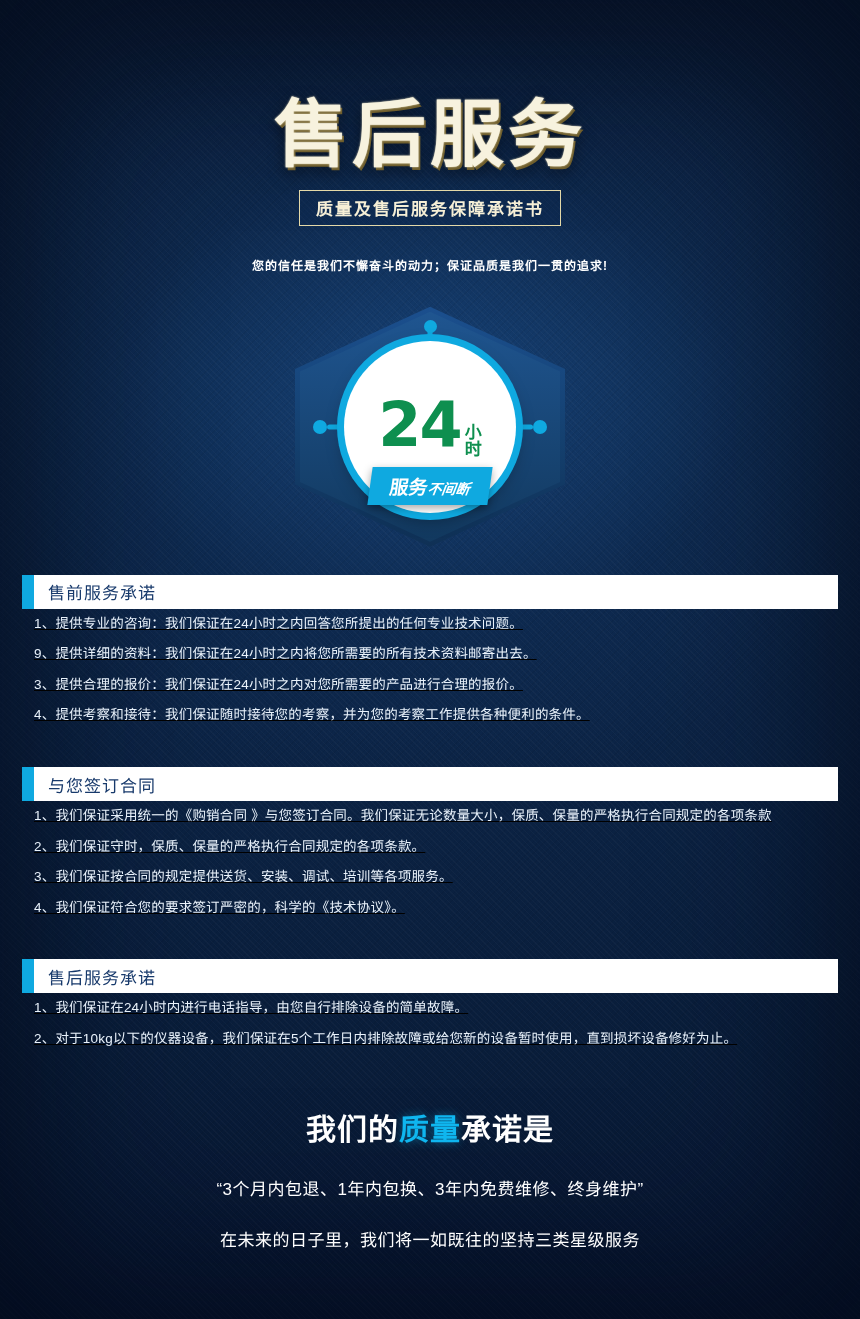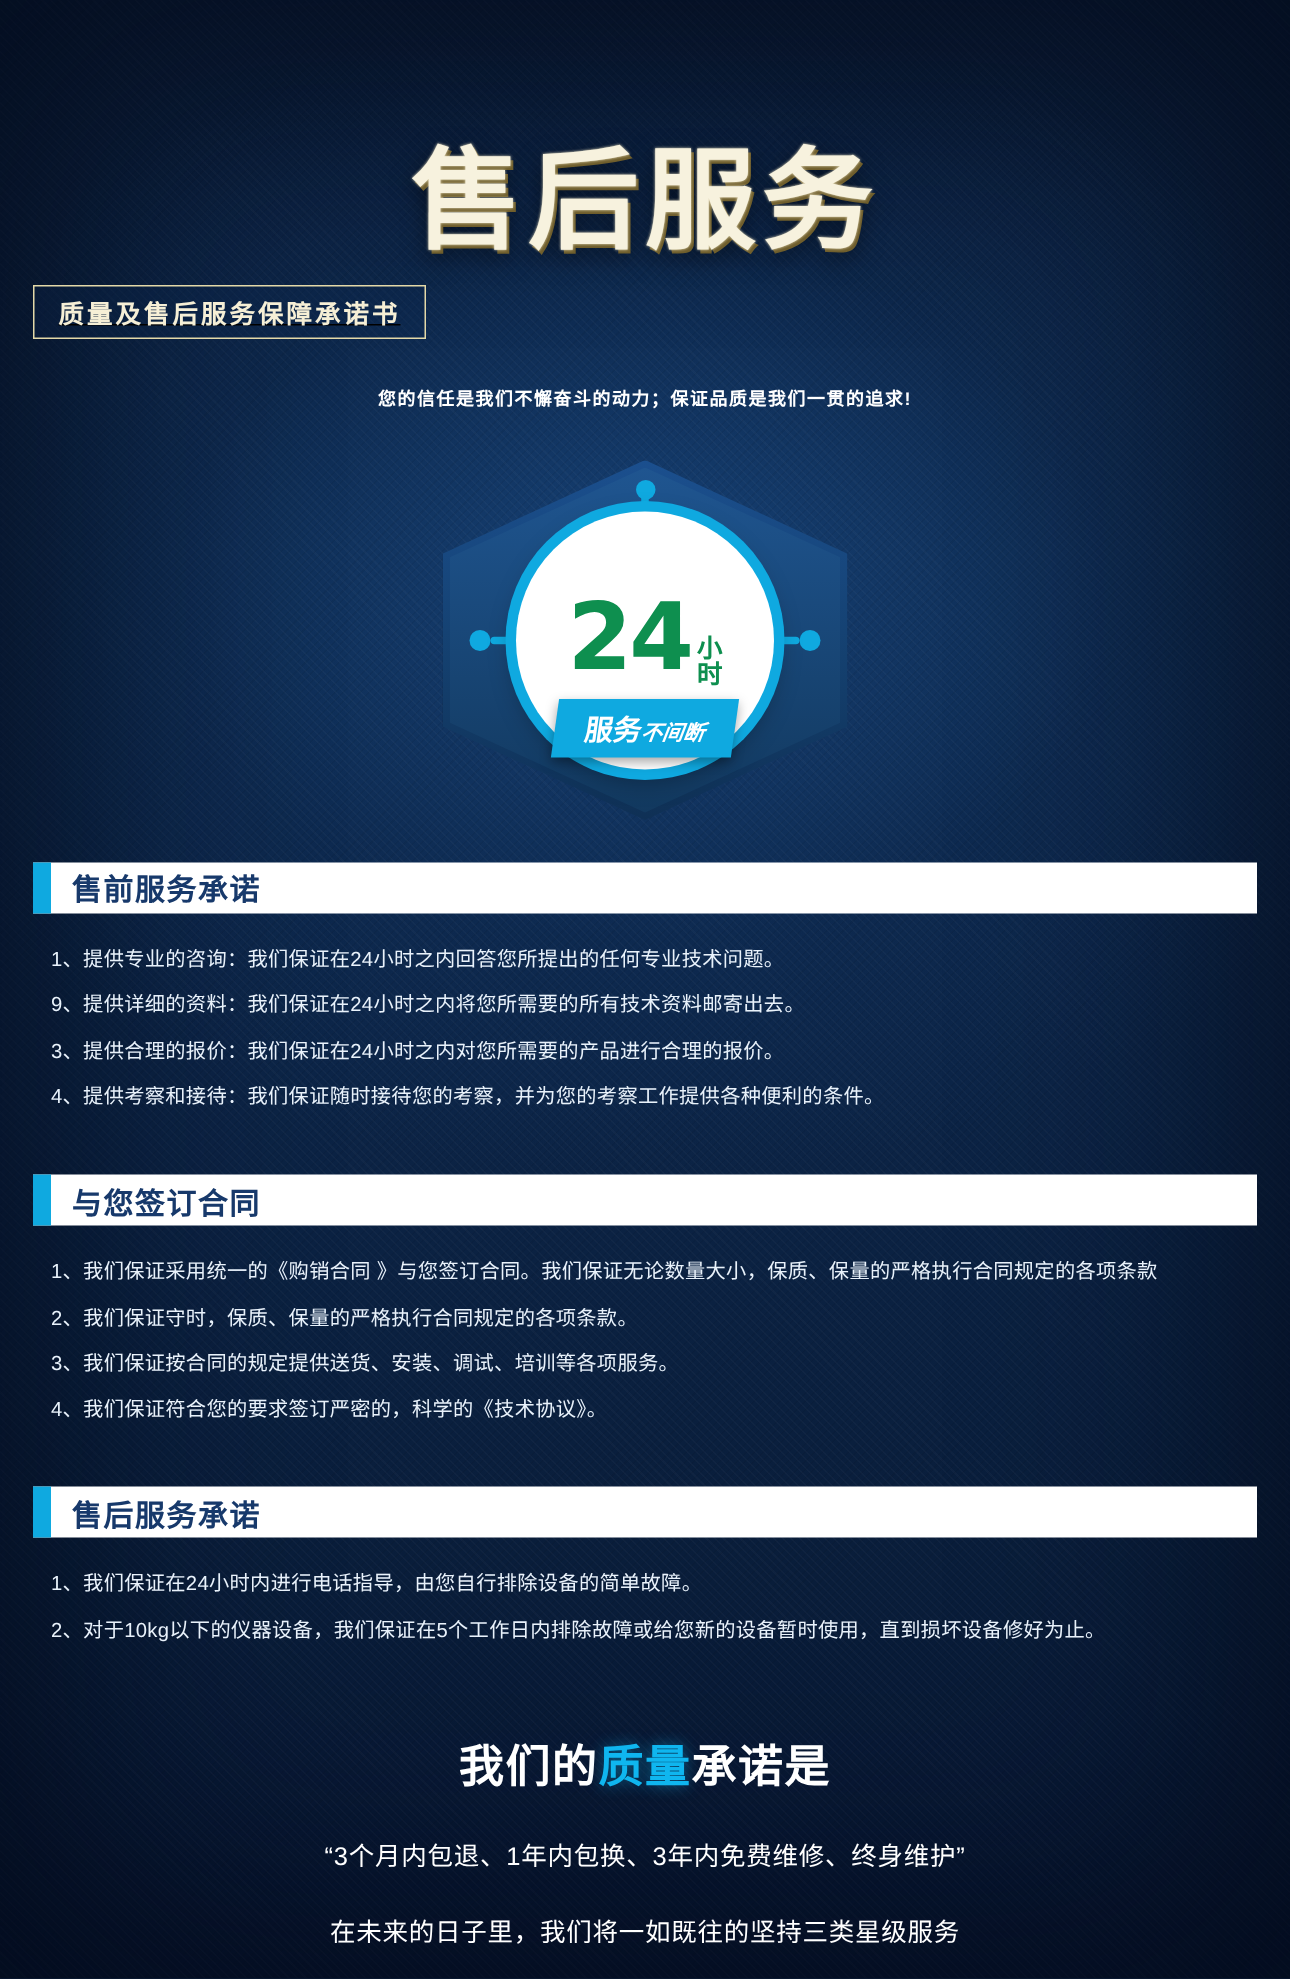--- a/index.html
+++ b/index.html
@@ -55,22 +55,21 @@
     line-height: 1.05;
     text-shadow:
       0 0 2px #efe6c5,
       2px 3px 0 #6f5e2c,
       0 6px 16px rgba(0,0,0,0.55);
     font-family: "DejaVu Sans", "Liberation Sans", sans-serif;
   }
   .hero-sub-wrap {
     margin-top: 16px;
     display: flex;
-    justify-content: flex-start;
-    text-decoration: underline;
+    justify-content: center;
   }
   .hero-sub {
     border: 1px solid #e4d9a8;
     color: #f6efd6;
     font-size: 17px;
     font-weight: bold;
     letter-spacing: 2px;
     padding: 4px 16px 5px;
     background: rgba(10,40,80,0.25);
   }
@@ -212,26 +211,27 @@
     align-items: center;
   }
   .section-header .accent {
     width: 12px;
     height: 34px;
     background: #0fa9e0;
     margin-right: 14px;
   }
   .section-header .title {
     color: #17396b;
-    font-size: 20px;
-    font-weight: bold;
+    font-size: 17px;
+    font-weight: normal;
     letter-spacing: 1px;
   }
   .section-body {
-    padding: 20px 12px 4px 12px;
+    padding: 4px 12px 4px 12px;
+    text-decoration: underline;
   }
   .item {
     color: #e9f2fb;
     font-size: 13.5px;
     line-height: 1.6;
     margin-bottom: 9px;
     letter-spacing: 0.2px;
   }
 
   

